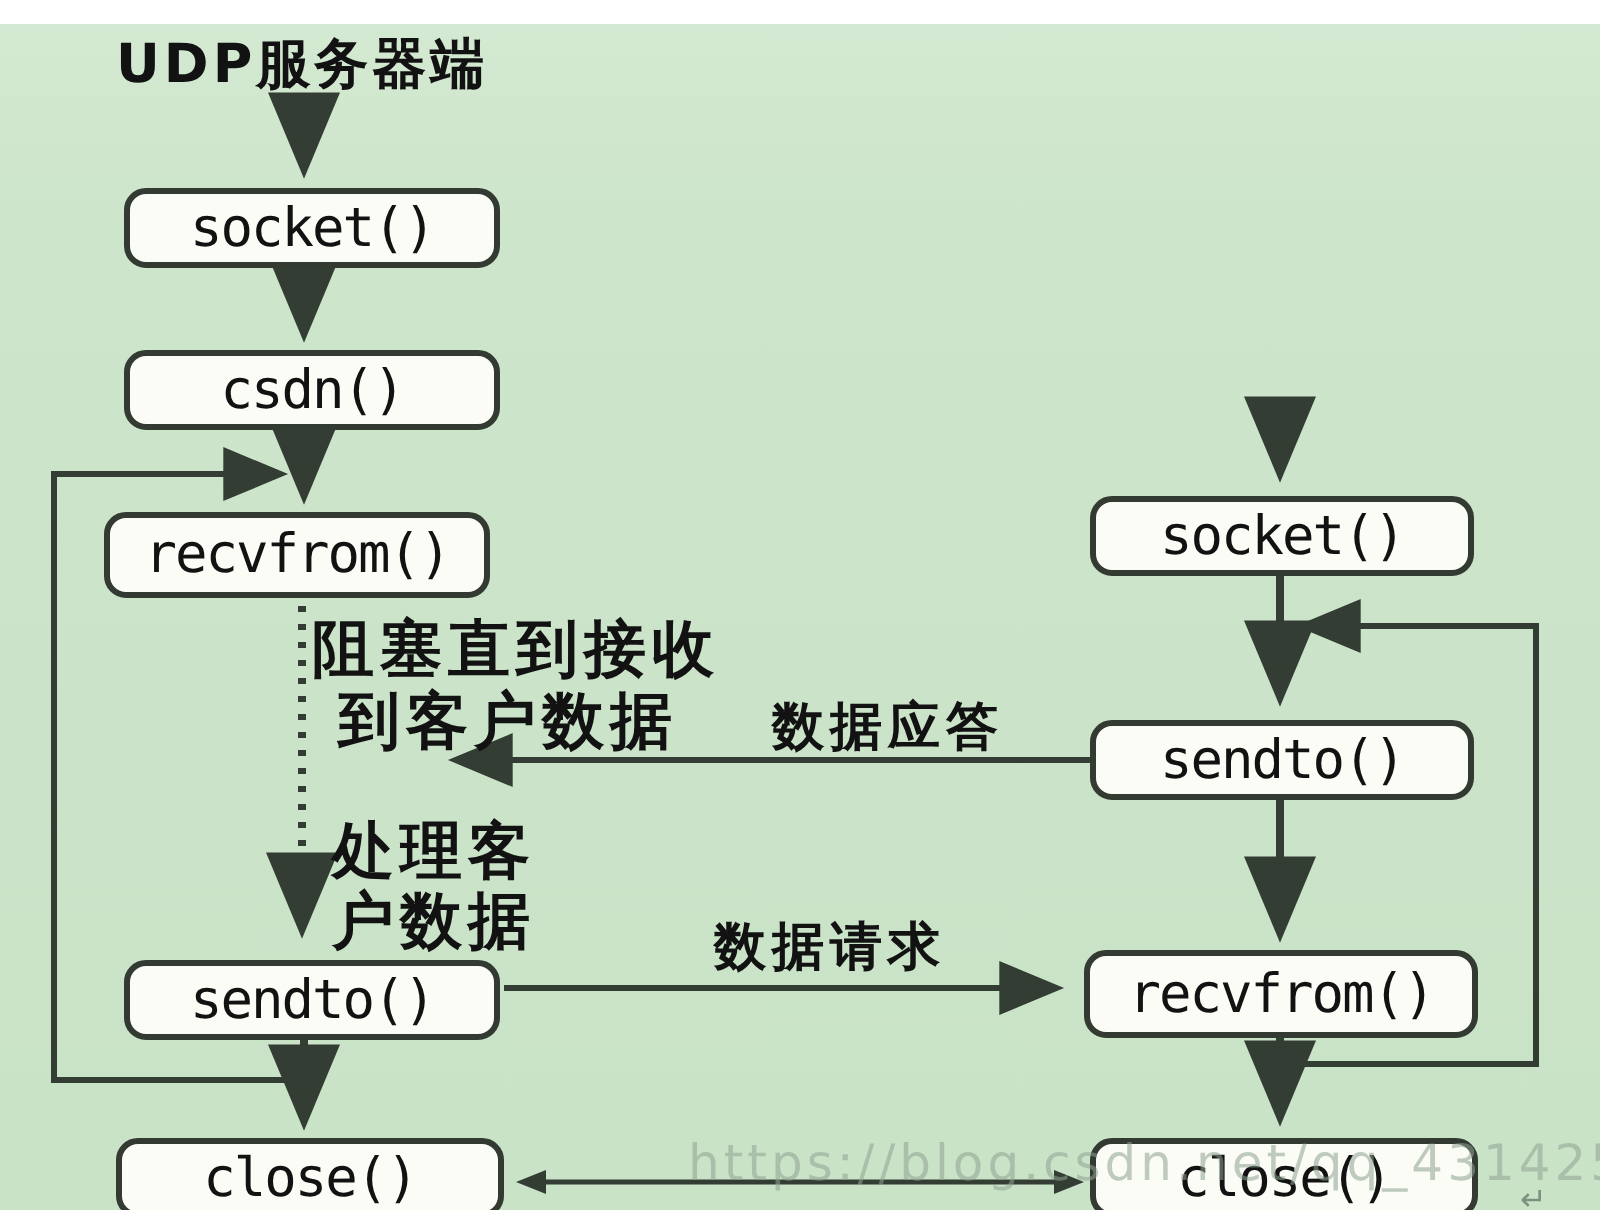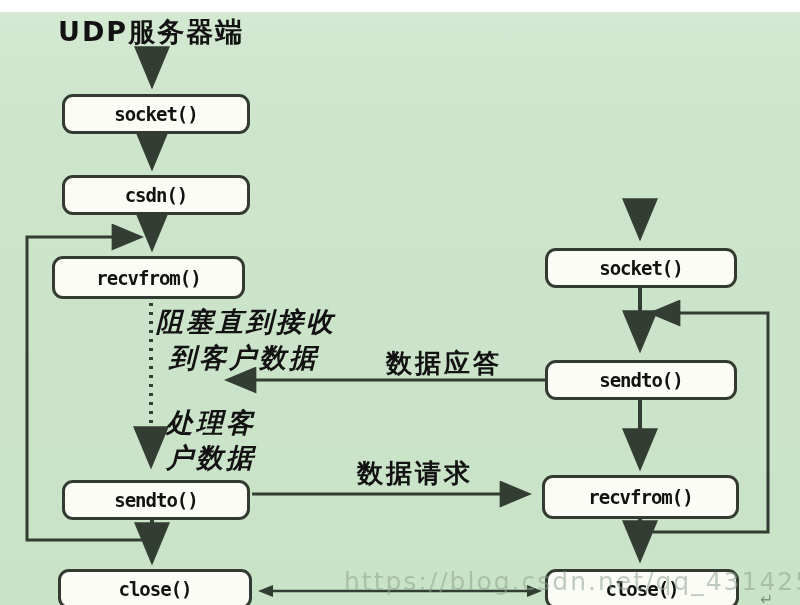--- a/index.html
+++ b/index.html
@@ -12,33 +12,33 @@
     margin-top:12px;
   }
   .connectors{position:absolute;left:0;top:0;z-index:1;}
   .node{
     position:absolute;z-index:2;
     background:var(--box-fill);
     border:3px solid var(--box-border);
     border-radius:11px;
     display:flex;align-items:center;justify-content:center;
     font-family:"DejaVu Sans Mono","Liberation Mono",monospace;
-    font-weight:bold;font-size:19px;color:var(--text);
+    font-weight:normal;font-size:27px;color:var(--text);
     letter-spacing:-1px;
     box-sizing:border-box;
   }
   .diagram-title{
     position:absolute;z-index:2;
     font-weight:bold;font-size:27px;color:var(--text);
     white-space:nowrap;letter-spacing:2px;
   }
   .note{
     position:absolute;z-index:3;
-    font-weight:bold;font-size:27px;color:var(--text);
-    white-space:nowrap;letter-spacing:3px;font-style:italic;
+    font-weight:bold;font-size:31px;color:var(--text);
+    white-space:nowrap;letter-spacing:3px;
   }
   .edge-label{
     position:absolute;z-index:3;
     font-weight:bold;font-size:26px;color:var(--text);
     white-space:nowrap;letter-spacing:3px;
   }
   .watermark{
     position:absolute;z-index:4;
     left:344px;top:555px;
     font-size:25px;letter-spacing:2px;

